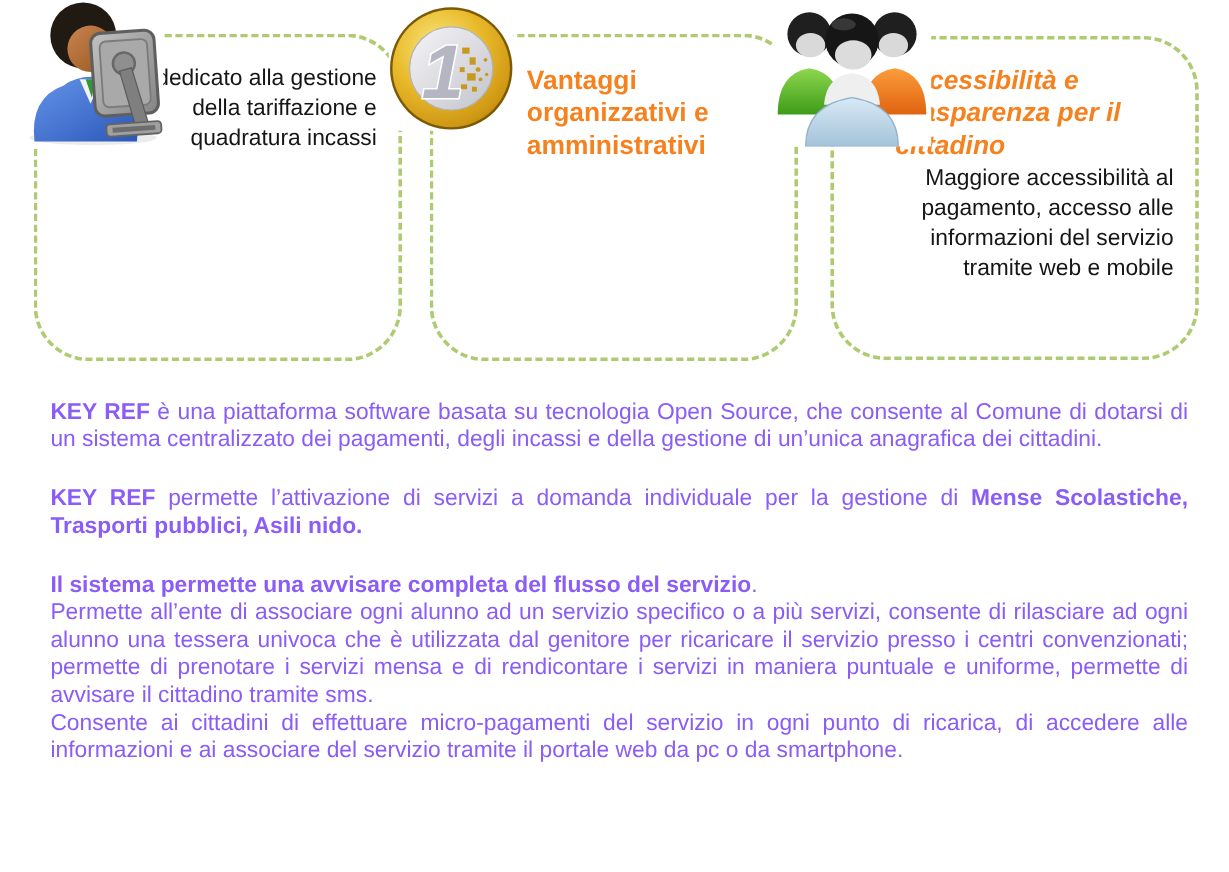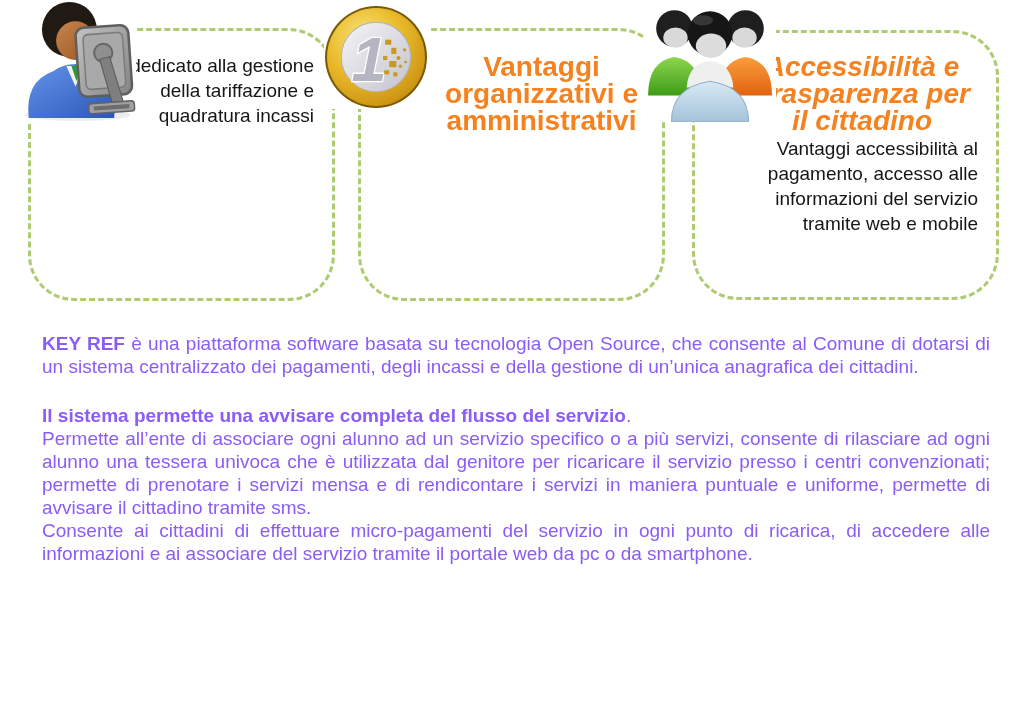--- a/index.html
+++ b/index.html
@@ -11,22 +11,22 @@
   .page{position:relative;width:1024px;height:727px;background:#ffffff;overflow:hidden;}
 
   
   .card{
     position:absolute;top:28px;height:273px;width:307px;
     border:3px dashed #afcb72;border-radius:46px;
     box-sizing:border-box;background:#ffffff;
   }
   .card-inner{position:relative;height:100%;box-sizing:border-box;padding:22px 18px 0 18px;}
   .card-title{
-    font-weight:bold;color:#f5821f;font-size:28px;line-height:27px;
-    text-align:center;margin:0 0 2px auto;
+    font-weight:bold;color:#f5821f;font-size:22px;line-height:27px;
+    text-align:left;margin:0 0 2px auto;
   }
   .card-desc{
     color:#161616;font-size:19px;line-height:25px;
     text-align:right;margin:0 0 0 auto;
   }
   #card-1{left:28px;}
   #card-2{left:358px;}
   #card-3{left:692px;top:30px;height:270px;}
   #card-1 .card-title{max-width:170px;margin-top:24px;}
   #card-2 .card-title{max-width:205px;}
@@ -64,21 +64,21 @@
 
   <div class="card" id="card-2">
     <div class="card-inner">
       <div class="card-title">Vantaggi organizzativi e amministrativi</div>
     </div>
   </div>
 
   <div class="card" id="card-3">
     <div class="card-inner">
       <div class="card-title">Accessibilità e Trasparenza per il cittadino</div>
-      <div class="card-desc">Vantaggi accessibilità al pagamento, accesso alle informazioni del servizio tramite web e mobile</div>
+      <div class="card-desc">Maggiore accessibilità al pagamento, accesso alle informazioni del servizio tramite web e mobile</div>
     </div>
   </div>
 
   <div class="icon-wrap" id="icon-person">
     <svg viewBox="0 0 115 120" xmlns="http://www.w3.org/2000/svg">
       <defs>
         <linearGradient id="skinG" x1="0" y1="0" x2="1" y2="1">
           <stop offset="0" stop-color="#c9854f"></stop>
             <stop offset="1" stop-color="#96551f"></stop>
         </linearGradient>
@@ -172,19 +172,22 @@
       <ellipse cx="66" cy="43" rx="15" ry="12" fill="#dcdcdc"></ellipse>
       <path d="M27,118 Q27,84 65,78 Q103,84 103,118 Z" fill="url(#blueLtG)" stroke="#8fb2cc" stroke-width="1"></path>
     </svg>
   </div>
 
   <div class="bodytext">
     <p>
       <strong>KEY REF</strong><span> è una piattaforma software basata su tecnologia Open Source, che consente al Comune di dotarsi di un sistema centralizzato dei pagamenti, degli incassi e della gestione di un’unica anagrafica dei cittadini.</span>
     </p>
     <p>
+      <strong>KEY REF</strong><span> permette l’attivazione di servizi a domanda individuale per la gestione di </span><strong>Mense Scolastiche, Trasporti pubblici, Asili nido.</strong>
+    </p>
+    <p>
       <strong>Il sistema permette una avvisare completa del flusso del servizio</strong><span>.</span><br>
       <span>Permette all’ente di associare ogni alunno ad un servizio specifico o a più servizi, consente di rilasciare ad ogni alunno una tessera univoca che è utilizzata dal genitore per ricaricare il servizio presso i centri convenzionati; permette di prenotare i servizi mensa e di rendicontare i servizi in maniera puntuale e uniforme, permette di avvisare il cittadino tramite sms.</span><br>
       <span>Consente ai cittadini di effettuare micro-pagamenti del servizio in ogni punto di ricarica, di accedere alle informazioni e ai associare del servizio tramite il portale web da pc o da smartphone.</span>
     </p>
   </div>
 
 </div>
 
 </body></html>

